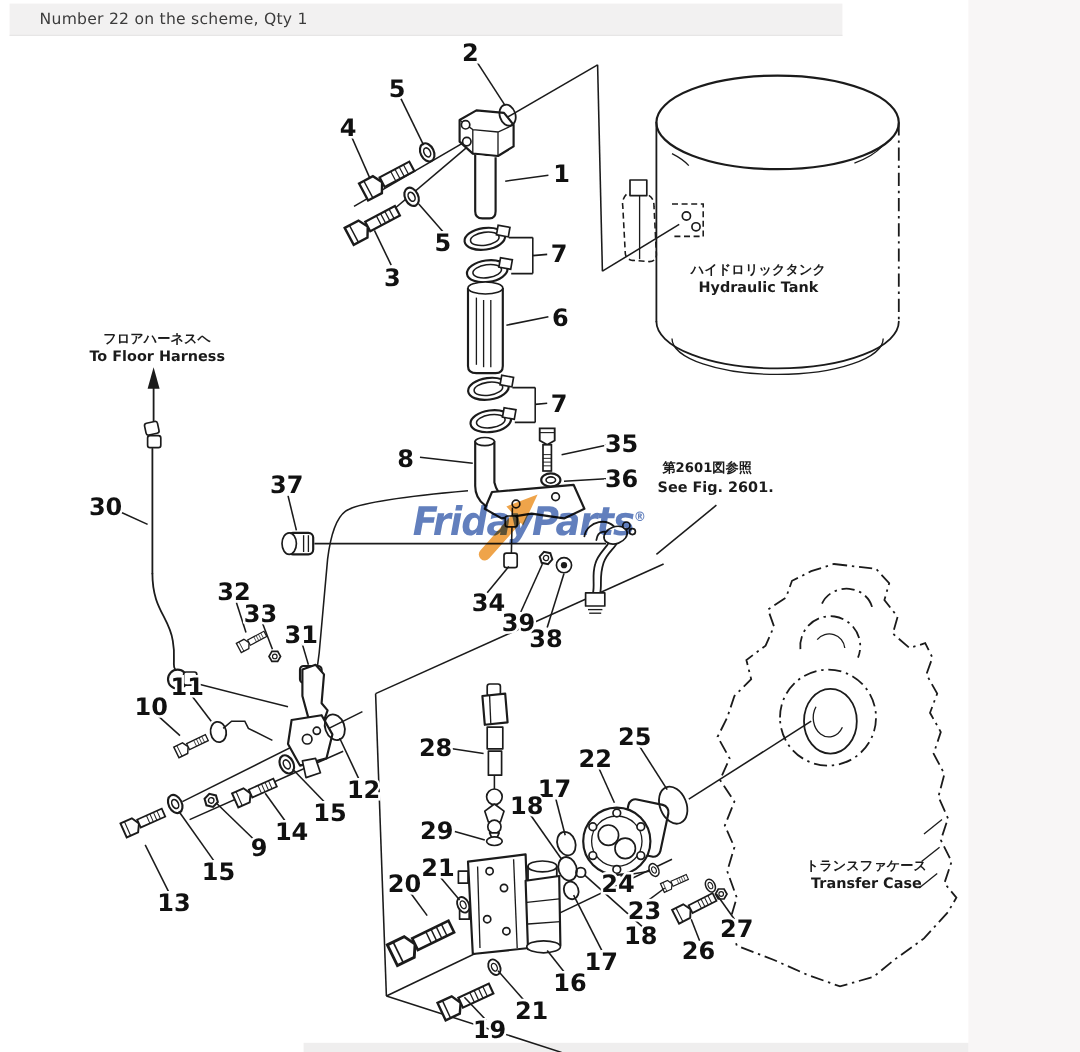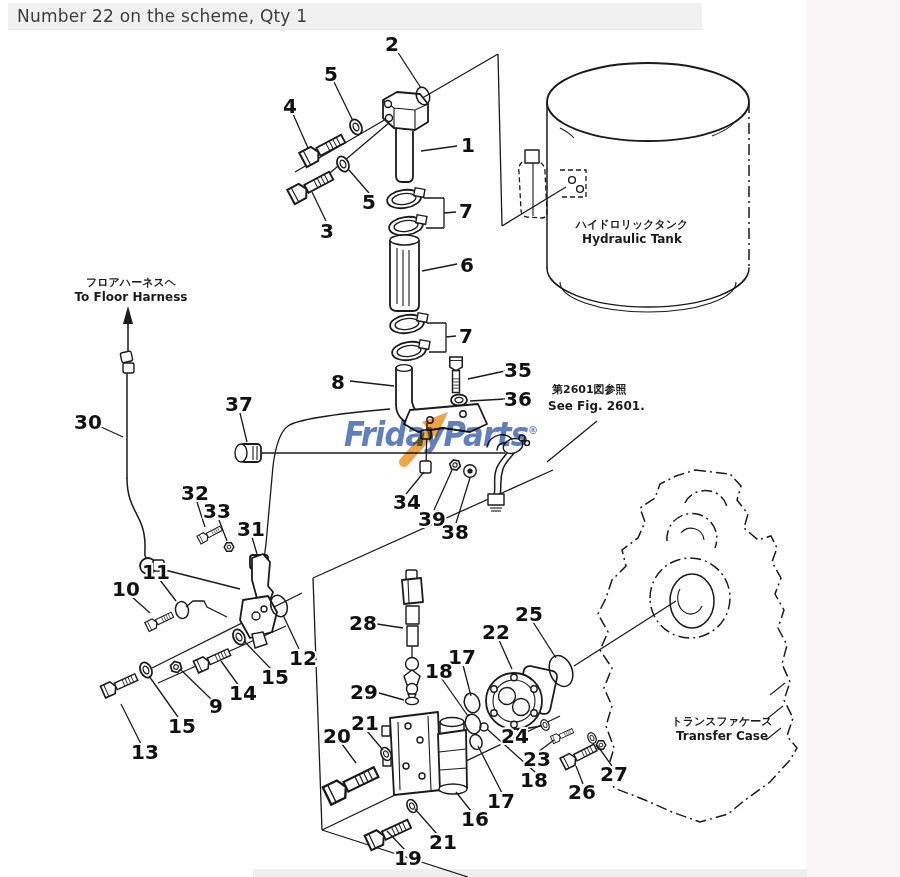--- a/index.html
+++ b/index.html
@@ -1,19 +1,19 @@
 <!DOCTYPE html>
 <html><head>
 <meta charset="utf-8">
 <style>
   html,body{margin:0;padding:0;background:#ffffff;font-family:"DejaVu Sans",sans-serif;}
   #stage{position:relative;width:900px;height:877px;background:#ffffff;overflow:hidden;}
   #header-bar{position:absolute;left:8px;top:3px;width:694px;height:26px;background:#f2f1f1;
     display:flex;align-items:center;border-bottom:1px solid #e7e6e6;}
-  #header-bar span{margin-left:9px;font-size:17px;color:#3c3c3c;letter-spacing:.2px;}
+  #header-bar span{margin-left:25px;font-size:13px;color:#3c3c3c;letter-spacing:.2px;}
   #right-strip{position:absolute;left:807px;top:0;width:93px;height:877px;background:#f8f6f6;}
   #bottom-strip{position:absolute;left:253px;top:869px;width:554px;height:8px;background:#efeeee;}
   svg{position:absolute;left:0;top:0;}
   .ln{stroke:#1b1b1b;stroke-width:1.5;fill:none;stroke-linecap:round;stroke-linejoin:round;}
   .thin{stroke:#1b1b1b;stroke-width:1.1;fill:none;}
   .ld{stroke:#1b1b1b;stroke-width:1.3;fill:none;}
   .part{fill:#ffffff;stroke:#1b1b1b;stroke-width:1.8;stroke-linejoin:round;}
   .part2{fill:#ffffff;stroke:#1b1b1b;stroke-width:1.4;stroke-linejoin:round;}
   .dd{stroke:#1b1b1b;stroke-width:1.5;fill:none;stroke-dasharray:11 4 2 4;}
   .dsh{stroke:#1b1b1b;stroke-width:1.3;fill:none;stroke-dasharray:5 3;}

